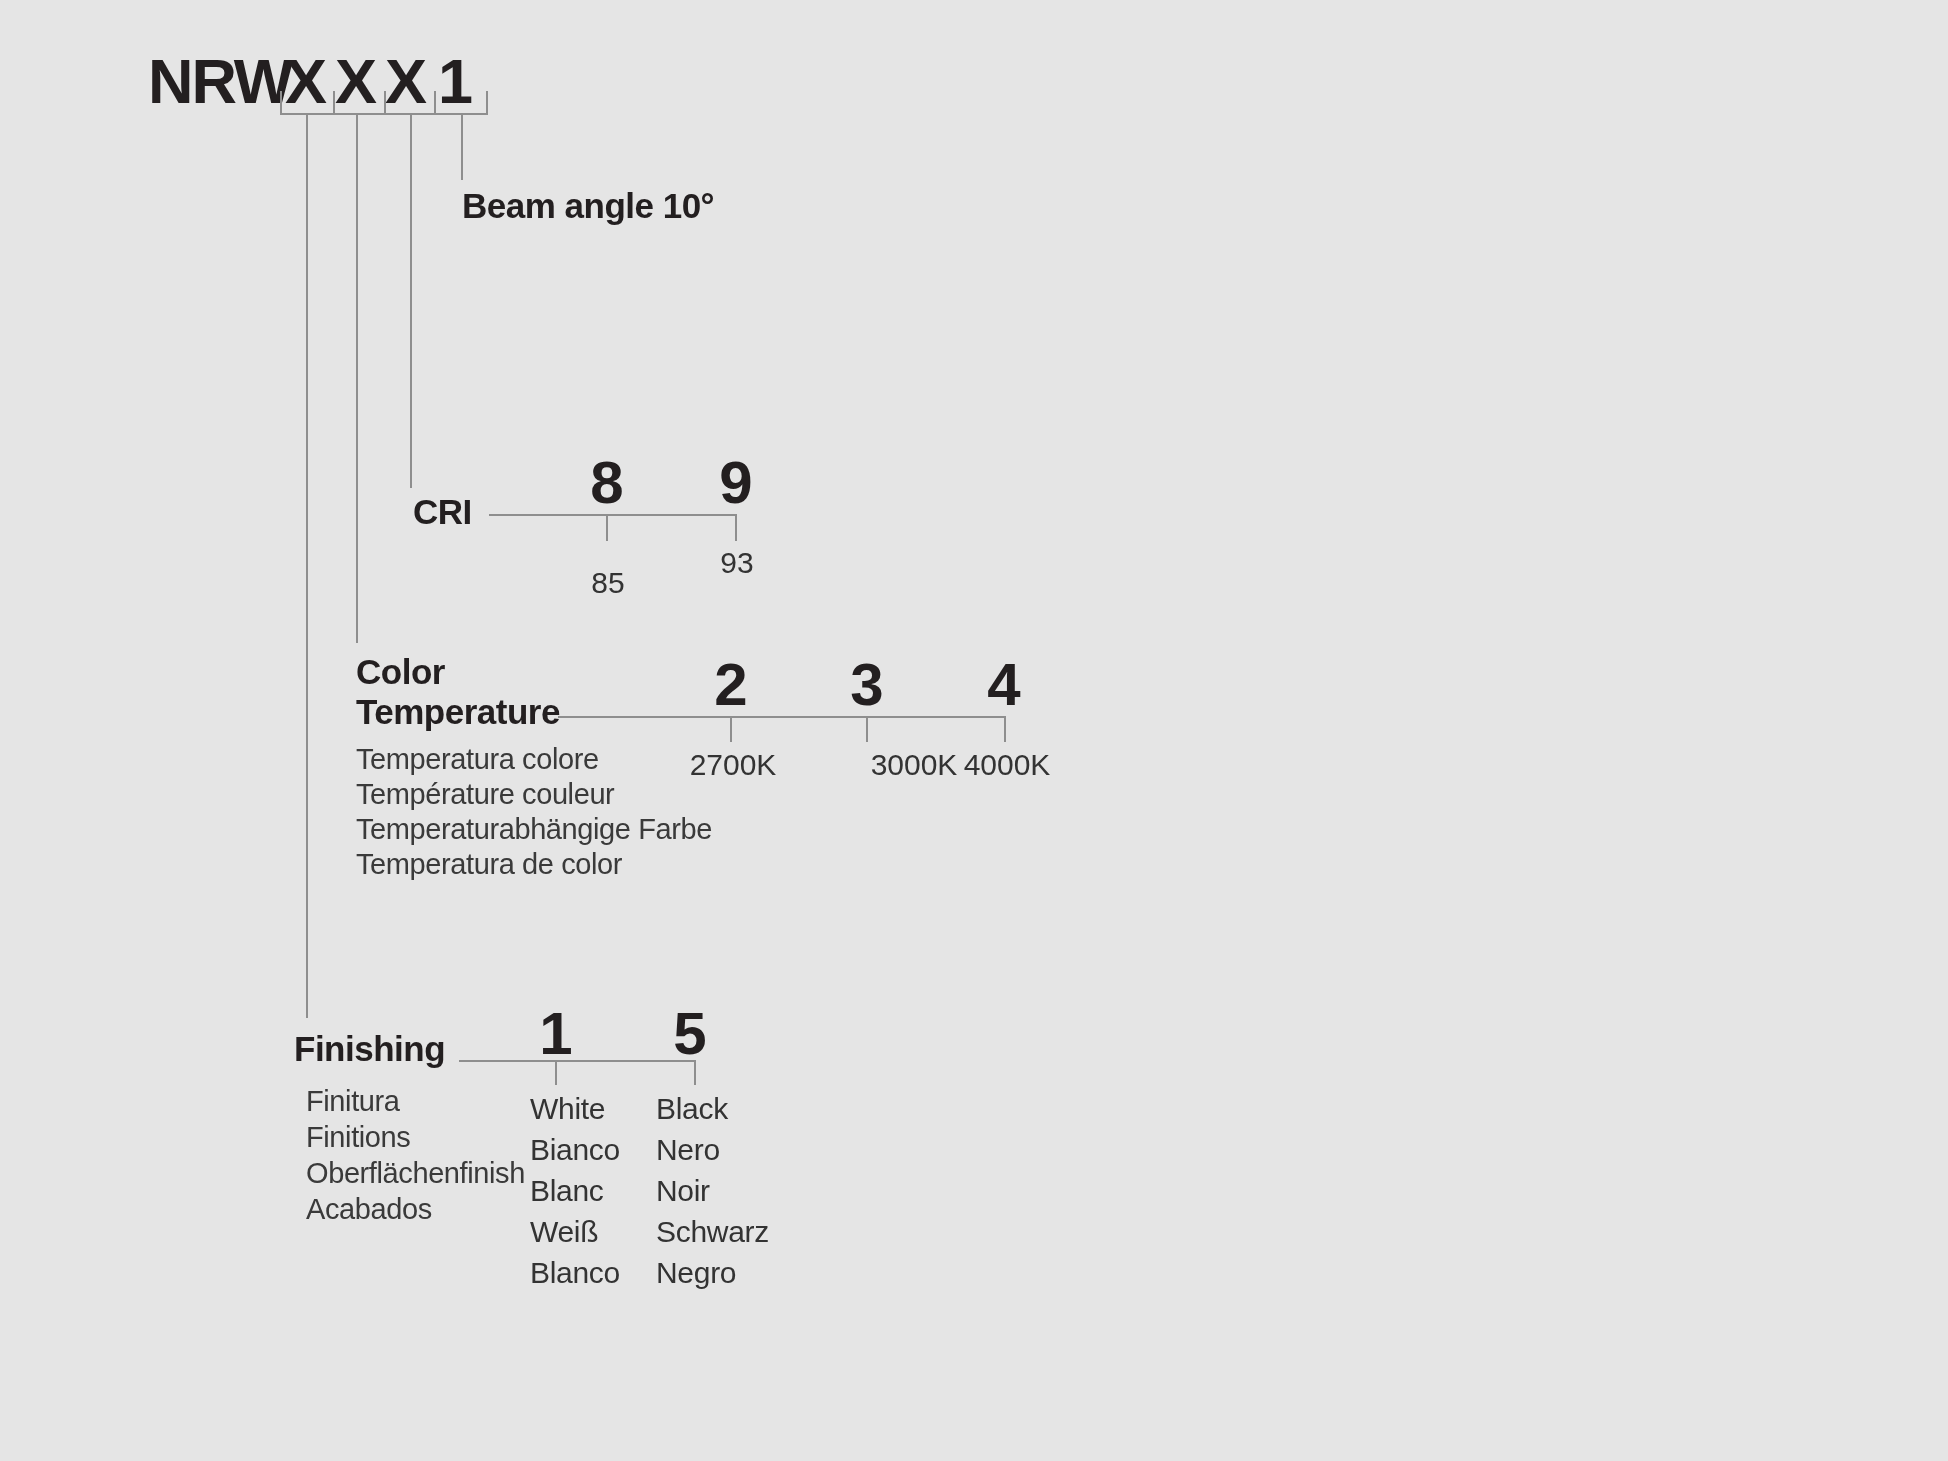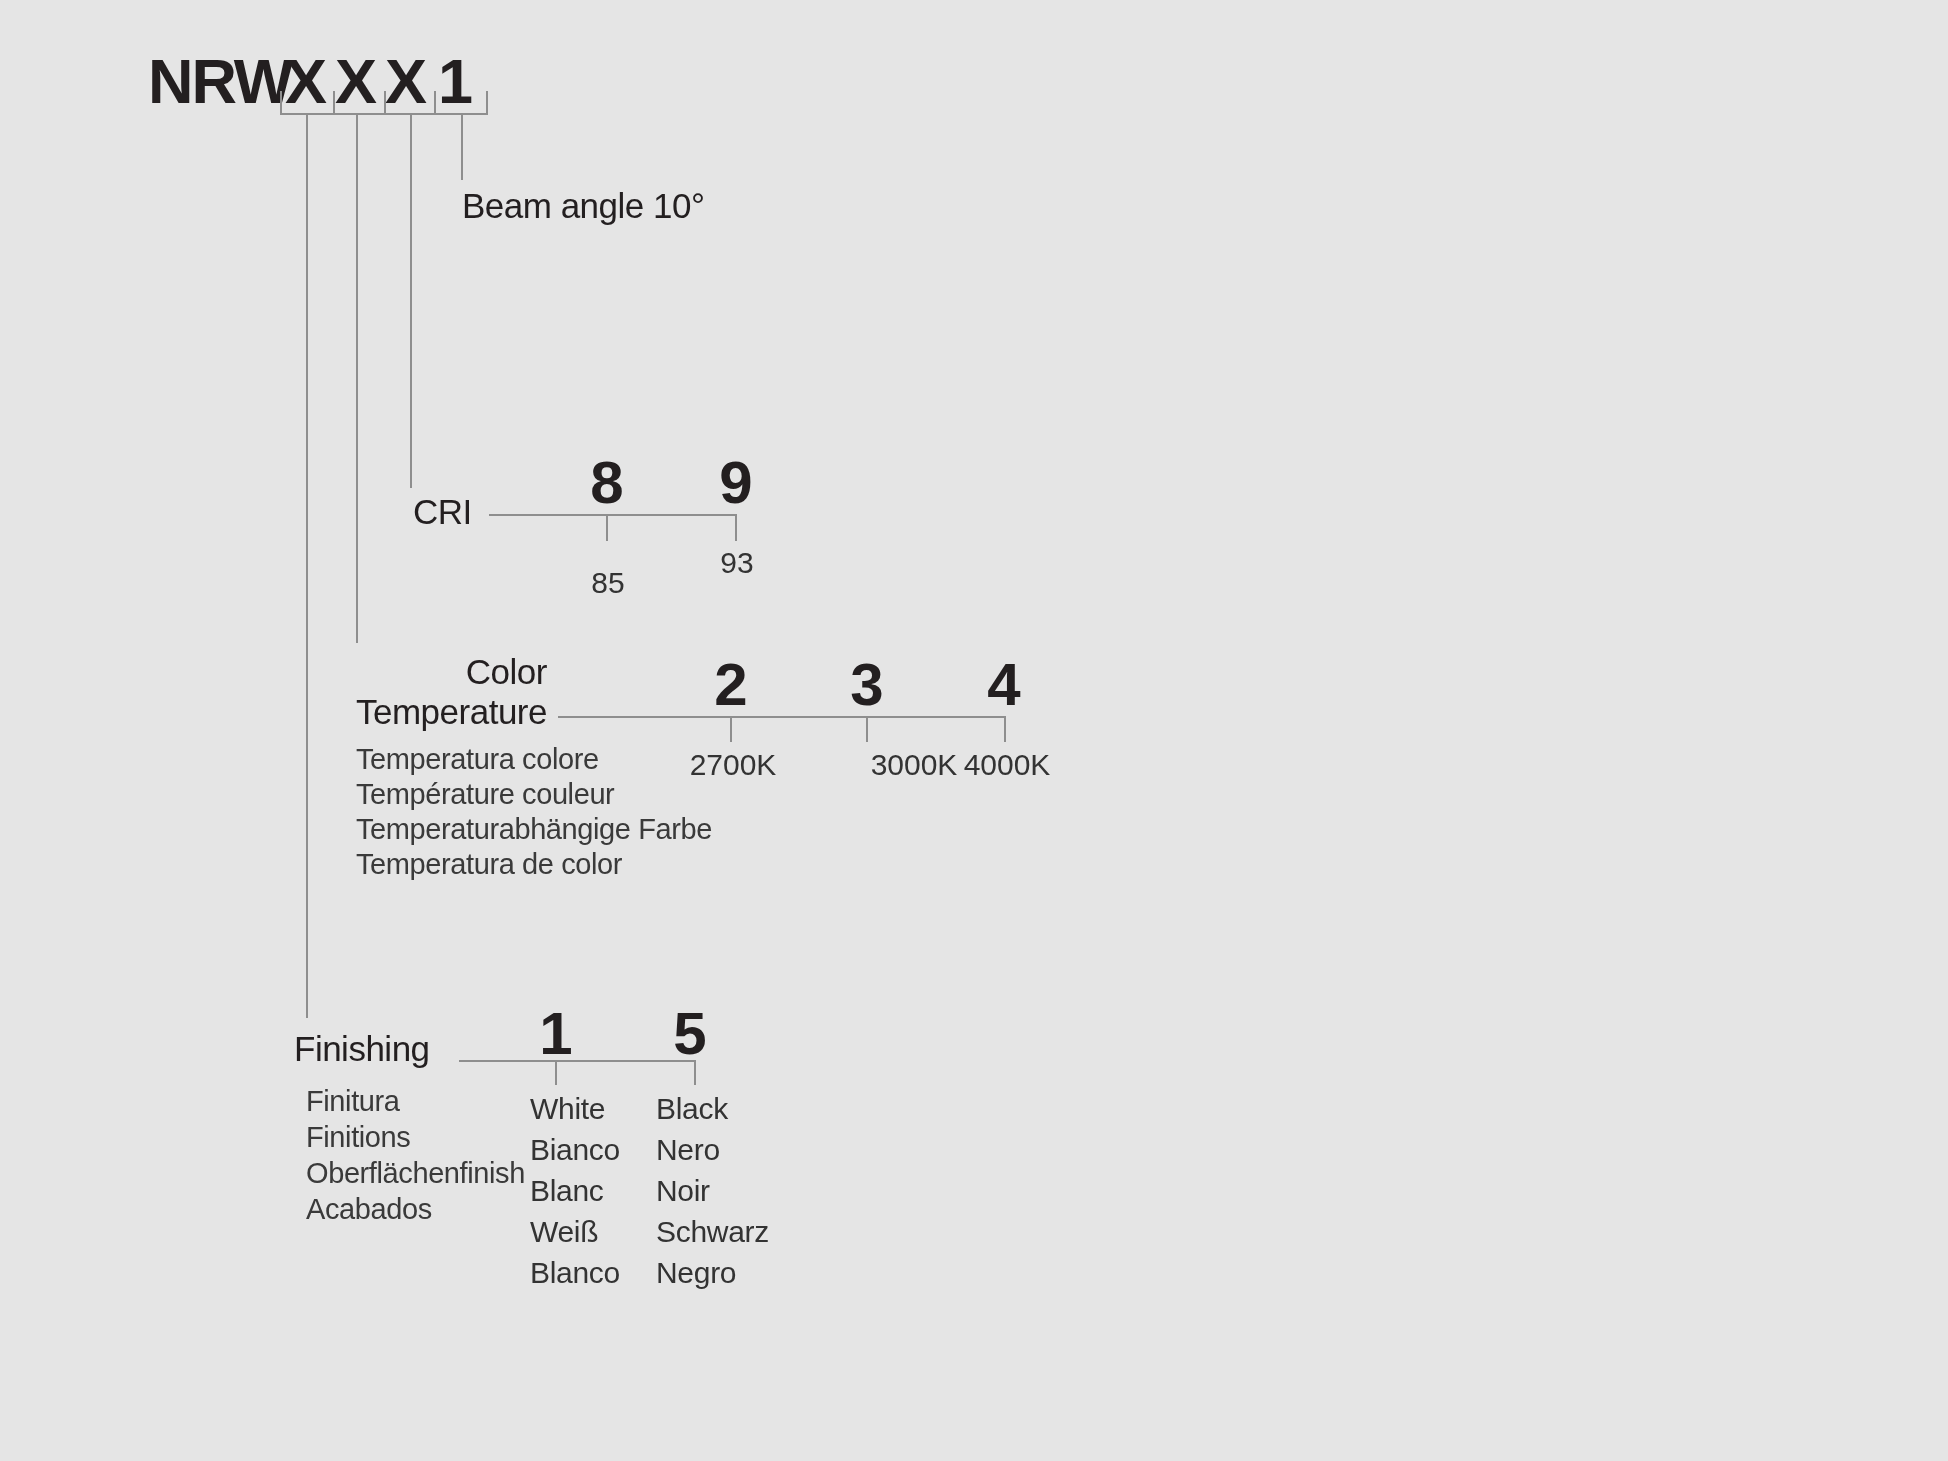--- a/index.html
+++ b/index.html
@@ -26,25 +26,24 @@
   
   .code-text {
     font-size: 63px;
     font-weight: bold;
     line-height: 1;
     letter-spacing: -2px;
     white-space: nowrap;
   }
   .section-title {
     font-size: 35px;
-    font-weight: normal;
+    font-weight: bold;
     line-height: 40px;
     letter-spacing: -0.5px;
     white-space: nowrap;
-    text-align: right;
   }
   .big-num {
     font-size: 60px;
     font-weight: bold;
     line-height: 1;
     transform: translateX(-50%);
     white-space: nowrap;
   }
   .opt-value {
     font-size: 30px;

